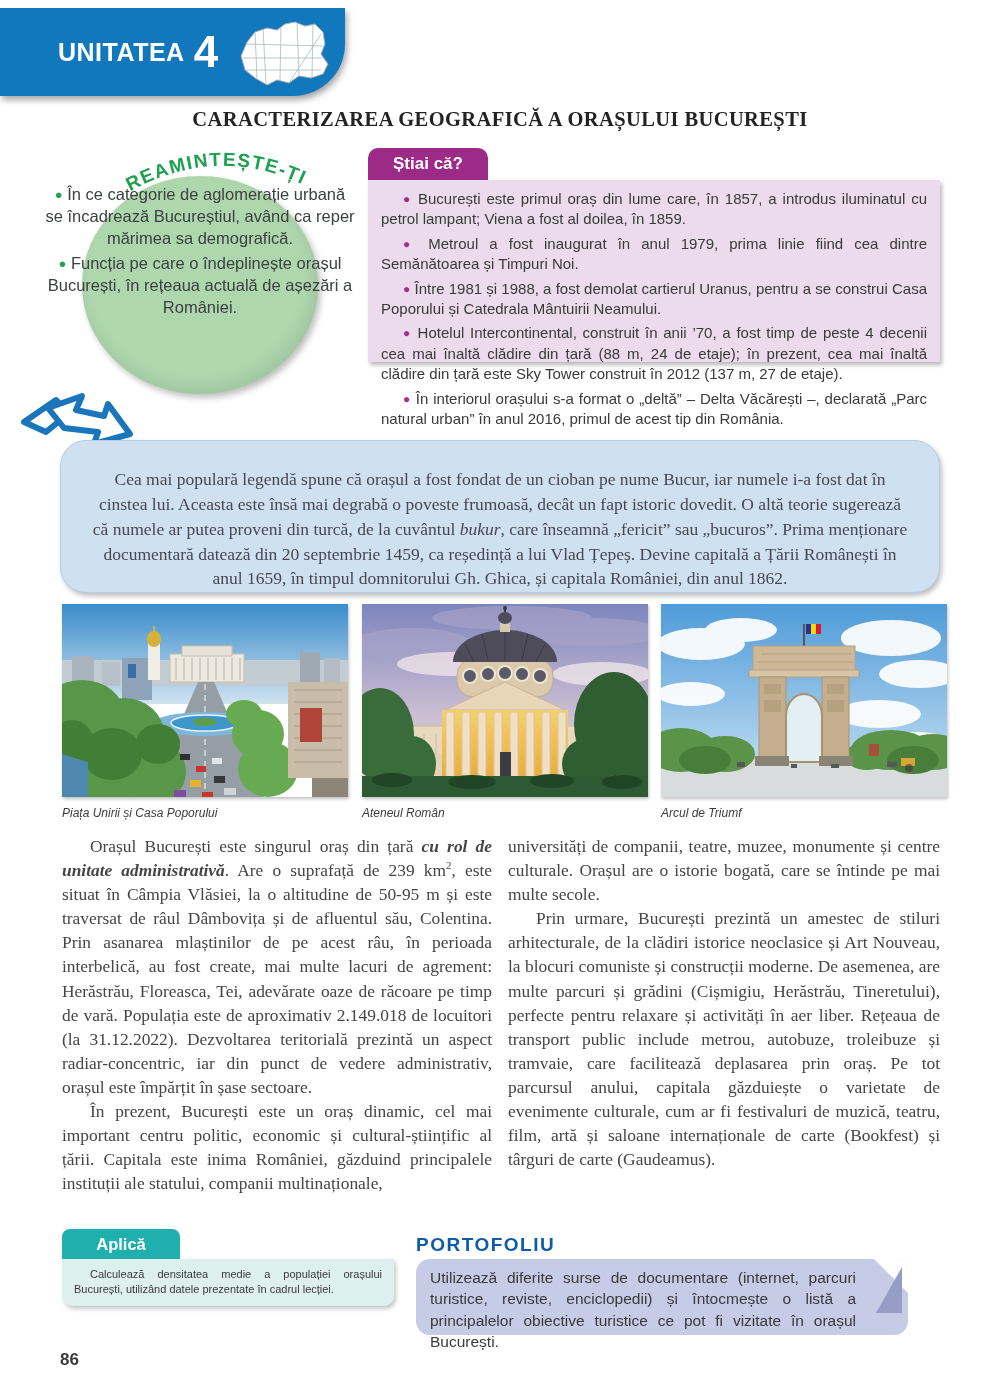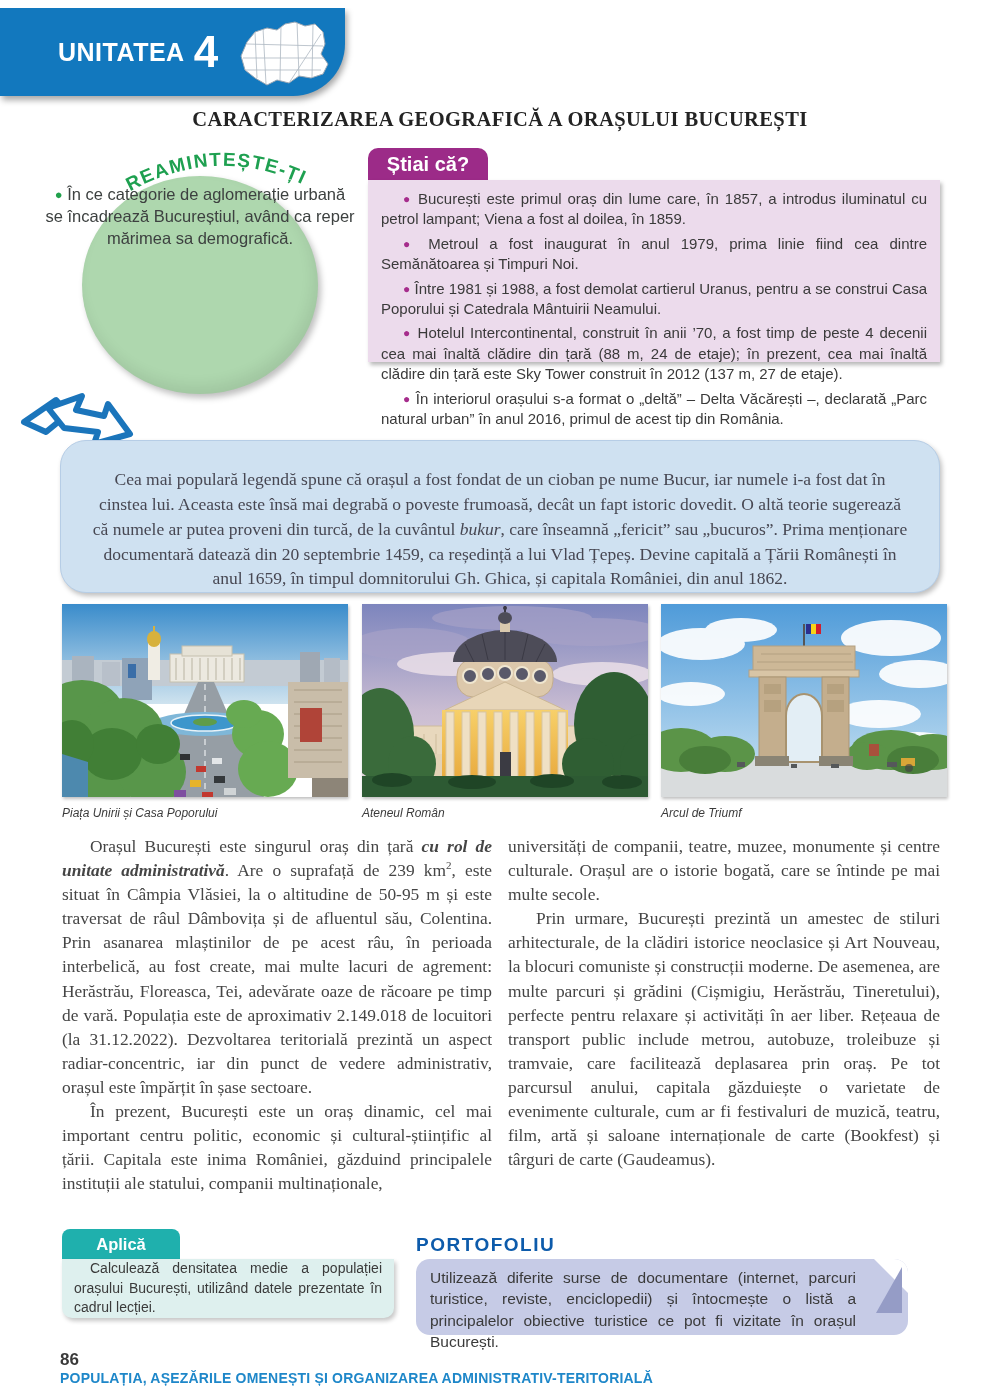--- a/index.html
+++ b/index.html
@@ -25,21 +25,21 @@
   .circle { position:absolute; left:82px; top:168px; width:236px; height:218px; border-radius:50%;
             background:#aed7ae; box-shadow:3px 4px 6px rgba(0,0,0,.25), inset -4px -8px 14px rgba(0,0,0,.08); }
   .circle-text { position:absolute; left:44px; top:176px; width:312px; text-align:center;
                  font-size:16.5px; line-height:1.32; color:#3d4140; }
   .circle-text p { margin-bottom:4px; }
   .gdot { color:#21a14c; font-size:13px; vertical-align:1px; }
 
   
   .know { position:absolute; left:368px; top:140px; width:572px; }
   .know-tab { width:120px; height:32px; background:#9c2b88; border-radius:10px 10px 0 0;
-              color:#fff; font-weight:bold; font-size:20px; display:flex; align-items:center; justify-content:center; }
+              color:#fff; font-weight:bold; font-size:17px; display:flex; align-items:center; justify-content:center; }
   .know-body { width:572px; height:182px; background:#ecdbec; padding:9px 13px 8px 13px;
                box-shadow:2px 3px 4px rgba(0,0,0,.28); }
   .know-body p { font-size:15px; line-height:1.36; color:#3a3a3a; text-align:justify;
                  text-indent:22px; margin-bottom:4px; }
   .pdot { color:#a62c8c; font-size:12px; vertical-align:1px; }
 
   
   .doodle { position:absolute; left:12px; top:378px; }
 
   
@@ -62,21 +62,21 @@
   .col-left  { left:62px;  width:430px; }
   .col-right { left:508px; width:432px; }
   .col p.ind { text-indent:28px; }
   .bi { font-weight:bold; font-style:italic; }
   sup { font-size:11px; }
 
   
   .apply { position:absolute; left:62px; top:1221px; }
   .apply-tab { width:118px; height:30px; background:#1fb0ad; border-radius:8px 8px 0 0; color:#fff;
                font-weight:bold; font-size:16.5px; display:flex; align-items:center; justify-content:center; }
-  .apply-body { width:332px; background:#def0ee; padding:0 12px; font-size:14px; line-height:1.4;
+  .apply-body { width:332px; background:#def0ee; padding:8px 12px; font-size:11px; line-height:1.4;
                 color:#3a3a3a; text-align:justify; text-indent:16px; border-radius:0 0 10px 10px;
                 box-shadow:2px 3px 4px rgba(0,0,0,.22); }
 
   
   .portfolio-head { position:absolute; left:416px; top:1226px; font-size:19px; font-weight:bold;
                     letter-spacing:1.5px; color:#0d5bab; }
   .portfolio-box { position:absolute; left:416px; top:1251px; width:492px; height:76px;
                    background:#c6cbe6; border-radius:14px; padding:8px 52px 8px 14px;
                    font-size:15.5px; line-height:1.38; color:#3a3a3a; text-align:justify; }
   .fold-light { position:absolute; right:0; top:0; width:0; height:0;
@@ -116,20 +116,21 @@
 
   <svg class="arc-head" width="250" height="66" viewBox="0 0 250 66">
     <path id="arcp" d="M 14,62 Q 125,-14 236,54" fill="none"></path>
     <text font-family="Liberation Sans, sans-serif" font-size="19" font-weight="bold" fill="#1ea050" letter-spacing="1.5">
       <textPath href="#arcp" startOffset="50%" text-anchor="middle">REAMINTEȘTE-ȚI</textPath>
     </text>
   </svg>
   <div class="circle"></div>
   <div class="circle-text">
     <p><span class="gdot">●</span> <span>În ce categorie de aglomerație urbană se încadrează Bucureștiul, având ca reper mărimea sa demografică.</span></p>
+    <p><span class="gdot">●</span> <span>Funcția pe care o îndeplinește orașul București, în rețeaua actuală de așezări a României.</span></p>
   </div>
 
   <div class="know">
     <div class="know-tab">Știai că?</div>
     <div class="know-body">
       <p><span class="pdot">●</span> <span>București este primul oraș din lume care, în 1857, a introdus iluminatul cu petrol lampant; Viena a fost al doilea, în 1859.</span></p>
       <p><span class="pdot">●</span> <span>Metroul a fost inaugurat în anul 1979, prima linie fiind cea dintre Semănătoarea și Timpuri Noi.</span></p>
       <p><span class="pdot">●</span> <span>Între 1981 și 1988, a fost demolat cartierul Uranus, pentru a se construi Casa Poporului și Catedrala Mântuirii Neamului.</span></p>
       <p><span class="pdot">●</span> <span>Hotelul Intercontinental, construit în anii ’70, a fost timp de peste 4 decenii cea mai înaltă clădire din țară (88 m, 24 de etaje); în prezent, cea mai înaltă clădire din țară este Sky Tower construit în 2012 (137 m, 27 de etaje).</span></p>
       <p><span class="pdot">●</span> <span>În interiorul orașului s-a format o „deltă” – Delta Văcărești –, declarată „Parc natural urban” în anul 2016, primul de acest tip din România.</span></p>
@@ -371,16 +372,15 @@
 
   <div class="portfolio-head">PORTOFOLIU</div>
   <div class="portfolio-box">
     <span>Utilizează diferite surse de documentare (internet, parcuri turistice, reviste, enciclopedii) și întocmește o listă a principalelor obiective turistice ce pot fi vizitate în orașul București.</span>
     <div class="fold-light"></div>
     <div class="fold-dark"></div>
   </div>
 
   <div class="footer">
     <span class="page-num">86</span>
-    <span class="footer-title">POPULAȚIA, AȘEZĂRILE OMENEȘTI ȘI ORGANIZAREA ADMINISTRATIV-TERITORIALĂ</span>
   </div>
 
 </div>
 
 </body></html>

